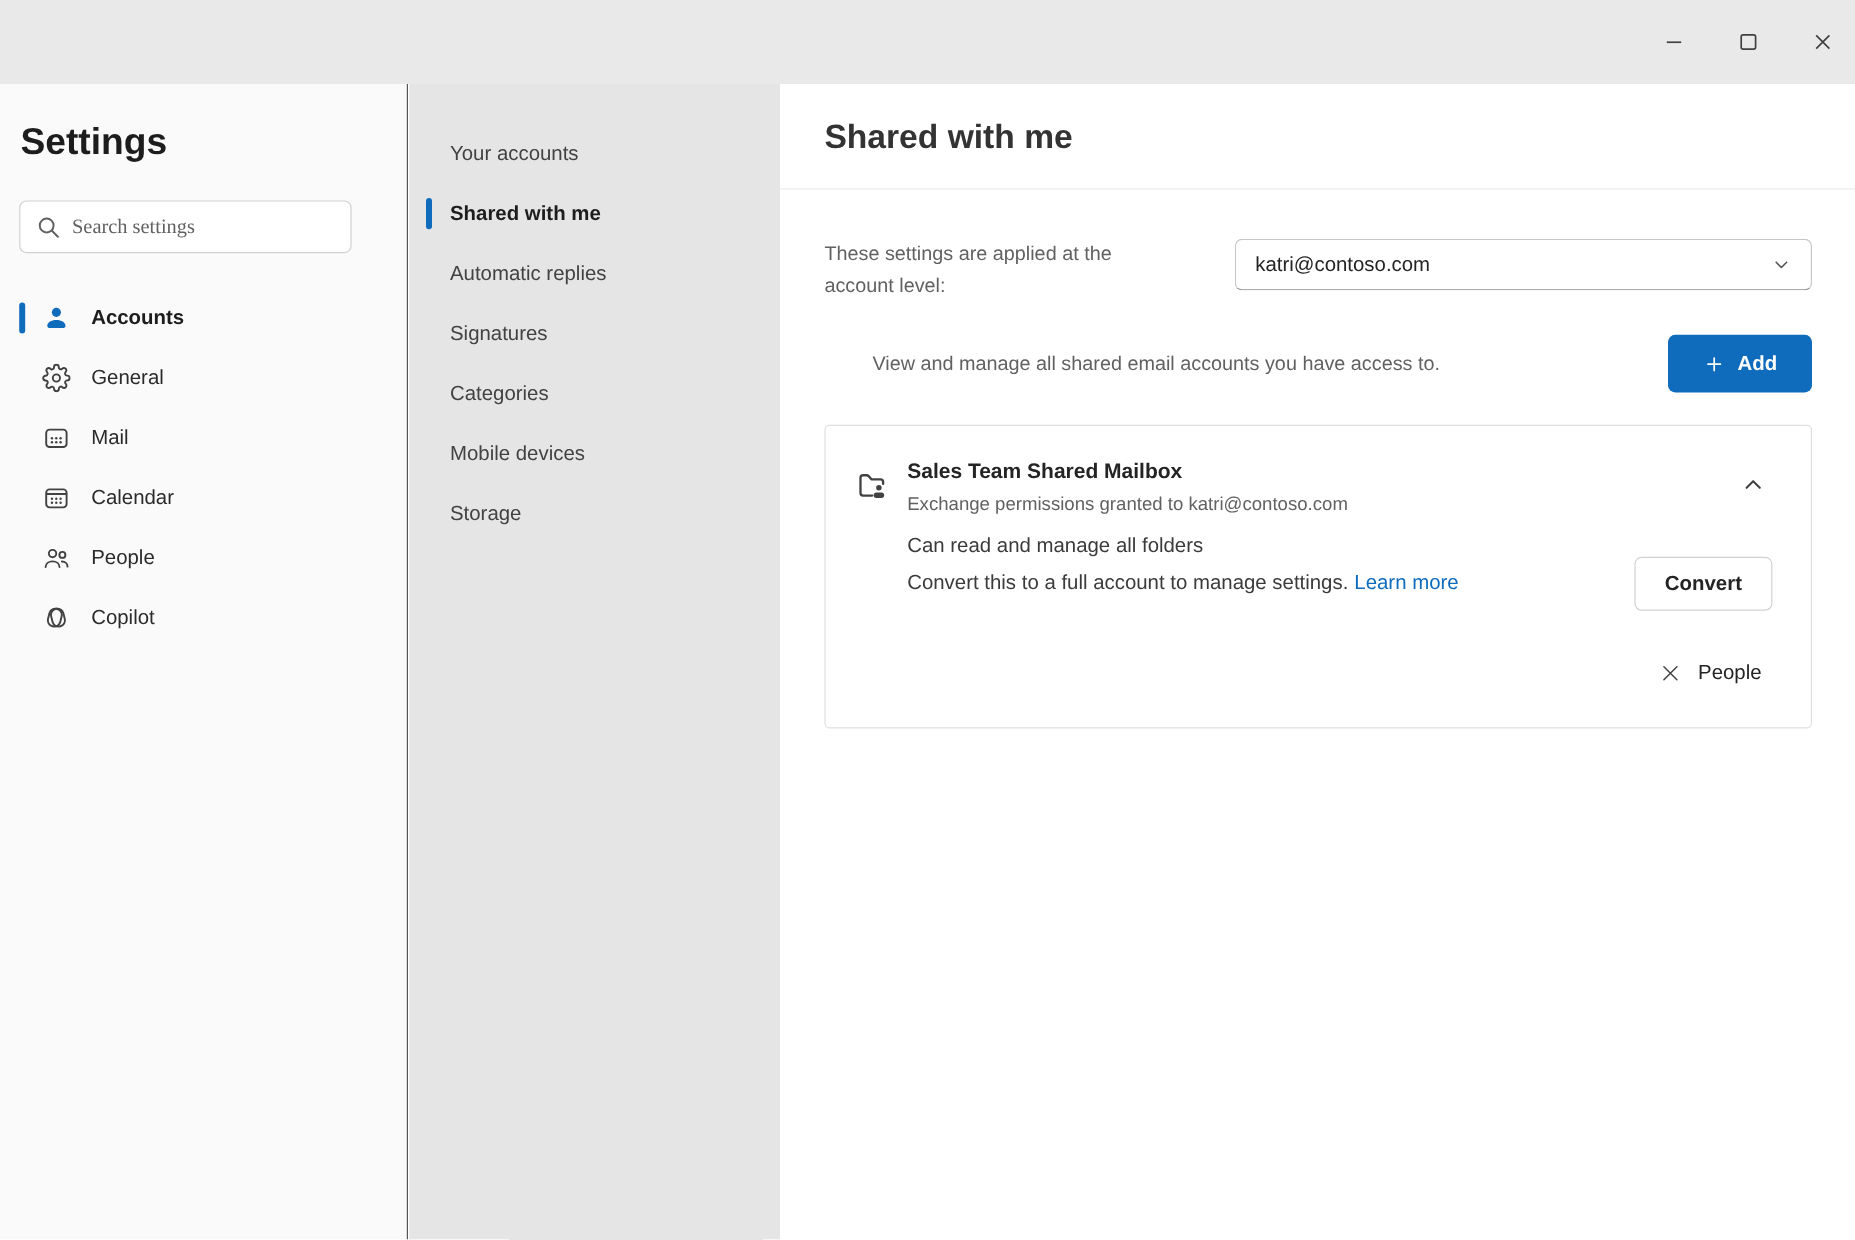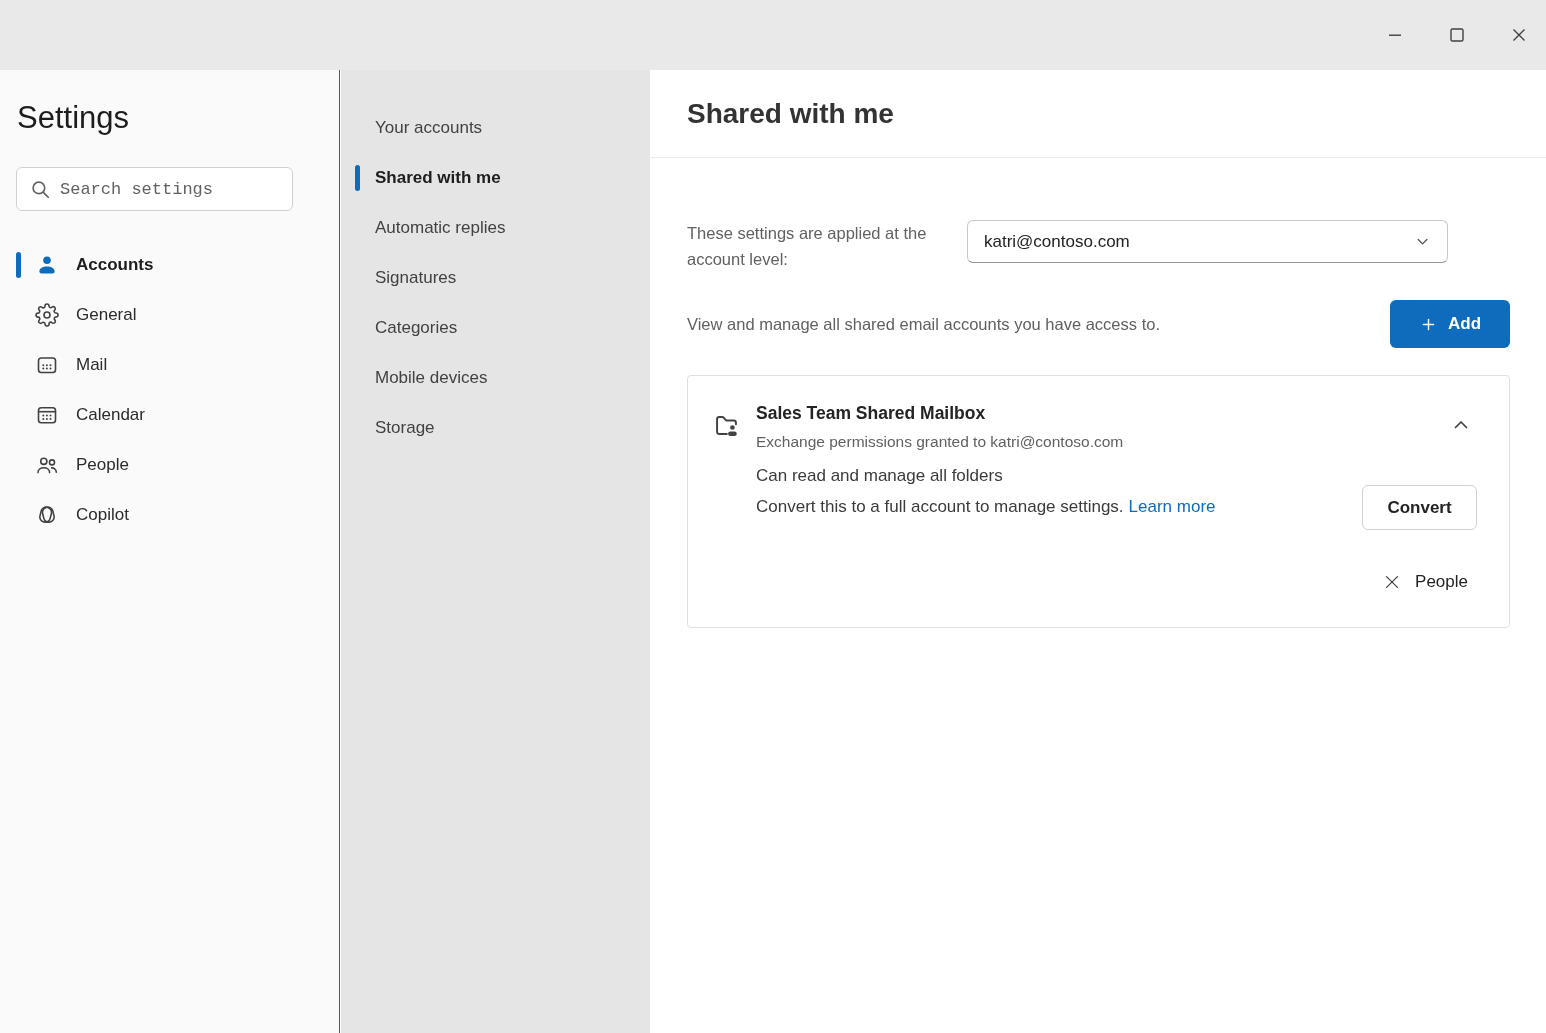--- a/index.html
+++ b/index.html
@@ -24,30 +24,30 @@
     margin-left:14px; cursor:pointer; color:#404040;
   }
 
   
   .sidebar {
     position:absolute; left:0; top:70px; width:340px; bottom:0;
     background:#fafafa; border-right:1px solid #565656;
   }
   .settings-title {
     margin:30px 0 0 17px;
-    font-size:31px; font-weight:400; color:#1d1d1d; line-height:36px;
+    font-size:31px; font-weight:700; color:#1d1d1d; line-height:36px;
   }
   .search-box {
     margin:31px 0 0 16px; width:277px; height:44px;
     border:1px solid #d1d1d1; border-radius:6px; background:#fff;
     display:flex; align-items:center; padding:0 12px; gap:9px;
   }
   .search-box input {
     border:none; outline:none; flex:1; background:transparent;
-    font-size:17px; font-family:Liberation Mono, monospace; color:#242424;
+    font-size:17px; font-family:Liberation Serif, serif; color:#242424;
   }
   .search-box input::placeholder { color:#616161; }
 
   .nav { margin-top:29px; }
   .nav-item {
     position:relative; height:50px;
     display:flex; align-items:center; padding-left:35px; gap:17px;
     font-size:17px; color:#2b2b2b; cursor:pointer;
   }
   .nav-item .ind { display:none; }
@@ -83,31 +83,31 @@
     position:absolute; left:650px; top:70px; right:0; bottom:0;
     background:#ffffff;
   }
   .main-header {
     height:88px; display:flex; align-items:center; padding-left:37px;
     border-bottom:1px solid #ebebeb;
   }
   .main-title { font-size:28px; font-weight:600; color:#333333; }
 
   .content { padding:0 36px 0 37px; }
-  .scope-row { margin-top:62px; display:flex; }
+  .scope-row { margin-top:41px; display:flex; justify-content:space-between; }
   .scope-label { width:280px; font-size:16.5px; line-height:26px; color:#616161; }
   .dropdown {
     width:481px; height:43px;
     border:1px solid #c7c7c7; border-bottom-color:#949494;
     border-radius:6px; background:#fff;
     display:flex; align-items:center; justify-content:space-between;
     padding:0 15px 0 16px; font-size:17px; color:#242424; cursor:pointer;
   }
   .desc-row { margin-top:28px; display:flex; align-items:center; justify-content:space-between; }
-  .desc { font-size:16.5px; color:#616161; }
+  .desc { font-size:16.5px; color:#616161;margin-left:40px; }
   .add-btn {
     width:120px; height:48px; border:none; border-radius:6px;
     background:#0f6cbd; color:#fff;
     display:flex; align-items:center; justify-content:center; gap:10px;
     font-size:17px; font-weight:700; font-family:inherit; cursor:pointer;
   }
 
   
   .card {
     position:relative; margin-top:27px; height:253px;

